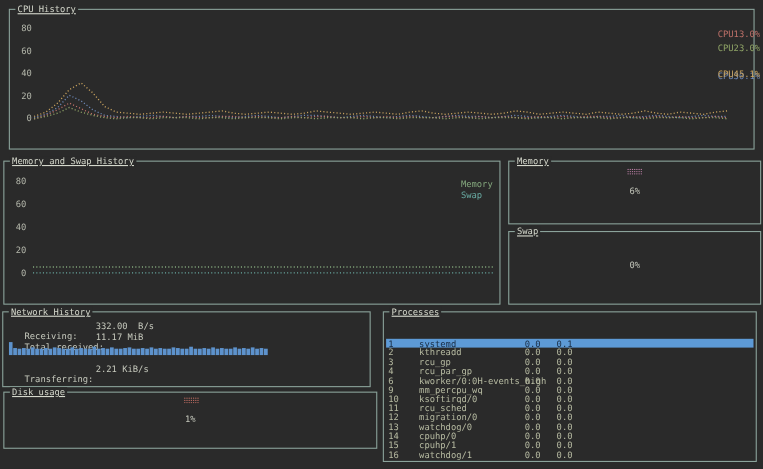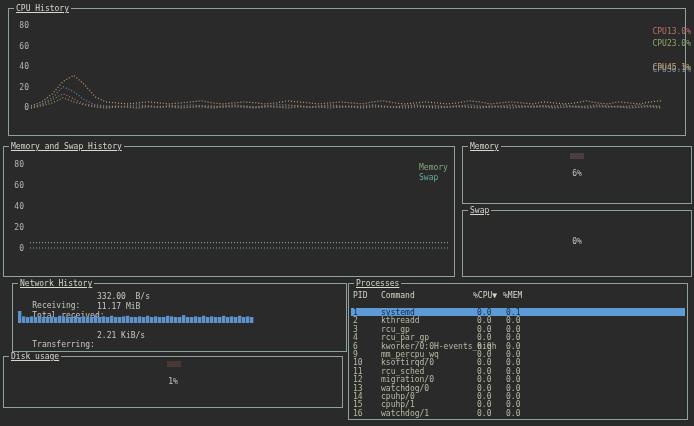--- a/index.html
+++ b/index.html
@@ -100,21 +100,21 @@
       <circle cx="13" cy="5" r="0.6" fill="#bc7fa6"></circle>
     </svg>
   <div class="gauge-pct" style="top:22px">6%</div>
 </div>
 
 <div class="panel" id="swap-panel" style="left:462px;top:210px;width:230px;height:67px">
   <span class="panel-title">Swap</span>
   <div class="gauge-pct" style="top:26px">0%</div>
 </div>
 
-<div class="panel" id="net-panel" style="left:12px;top:283px;width:335px;height:69px">
+<div class="panel" id="net-panel" style="left:2px;top:283px;width:335px;height:69px">
   <span class="panel-title">Network History</span>
   <div class="net-line" style="top:8px">
     <span>Receiving:</span>
     <span class="net-val">332.00  B/s</span>
   </div>
   <div class="net-line" style="top:18px">
     <span>Total received:</span>
     <span class="net-val">11.17 MiB</span>
   </div>
   <svg id="net-spark" width="236" height="12" style="position:absolute;left:5px;top:27px">
@@ -207,26 +207,20 @@
       <circle cx="7" cy="5" r="0.6" fill="#b96a60"></circle>
       <circle cx="9" cy="5" r="0.6" fill="#b96a60"></circle>
       <circle cx="11" cy="5" r="0.6" fill="#b96a60"></circle>
       <circle cx="13" cy="5" r="0.6" fill="#b96a60"></circle>
     </svg>
   <div class="gauge-pct" style="top:20px">1%</div>
 </div>
 
 <div class="panel" id="proc-panel" style="left:348px;top:283px;width:340px;height:137px">
   <span class="panel-title">Processes</span>
-  <div class="proc-header" id="proc-header" style="position:absolute;left:2px;top:7px;width:334px;height:8px">
-      <span class="h-pid">PID</span>
-      <span class="h-cmd">Command</span>
-      <span class="h-cpu">%CPU▼</span>
-      <span class="h-mem">%MEM</span>
-    </div>
   <div id="proc-rows">
       <div class="proc-row selected" style="top:24.0px">
         <span class="c-pid">1</span>
         <span class="c-cmd">systemd</span>
         <span class="c-cpu">0.0</span>
         <span class="c-mem">0.1</span>
       </div>
       <div class="proc-row" style="top:32.4px">
         <span class="c-pid">2</span>
         <span class="c-cmd">kthreadd</span>

